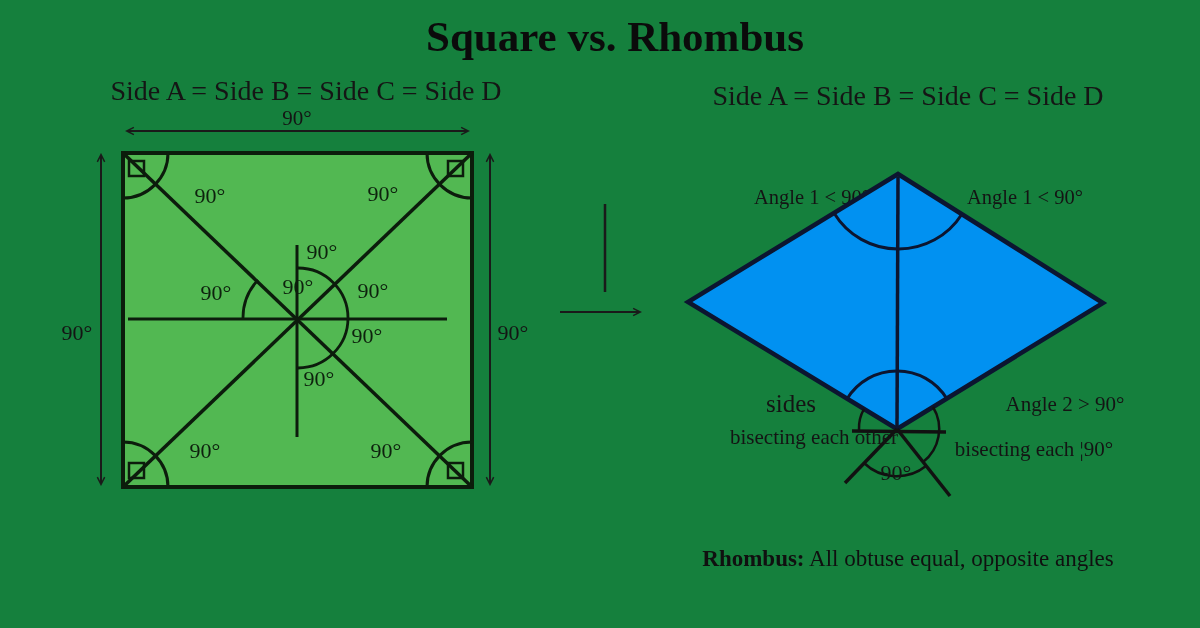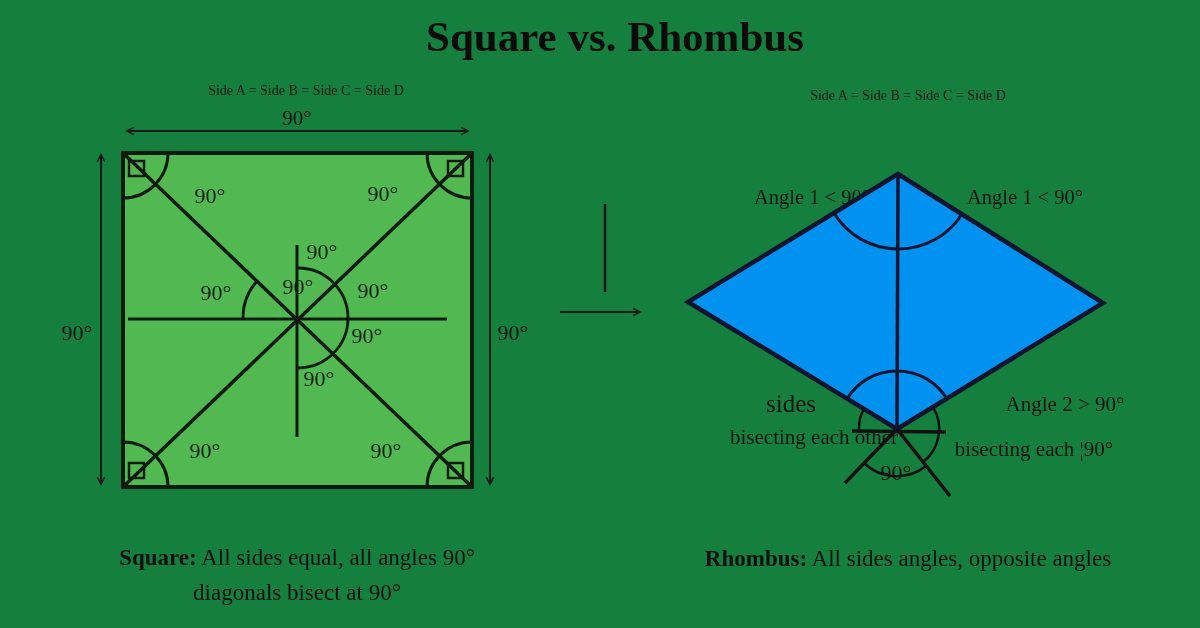--- a/index.html
+++ b/index.html
@@ -12,21 +12,21 @@
     position:absolute;z-index:3;transform:translate(-50%,-50%);
     white-space:nowrap;line-height:1;color:#151515;
   }
   .lbl.under{z-index:1;}
   .sq{color:#0d210d;font-size:22px;}
   .blk{color:#141414;}
   .title{
     position:absolute;left:615px;top:36px;transform:translate(-50%,-50%);
     font-size:43px;font-weight:bold;color:#0b0b0b;white-space:nowrap;z-index:3;
   }
-  .hdr{font-size:14px;}
+  .hdr{font-size:28px;}
   .cap{position:absolute;z-index:3;transform:translateX(-50%);white-space:nowrap;
        font-size:23px;color:#101010;text-align:center;line-height:1.5;}
   .cap b{font-weight:bold;}
 </style>
 </head>
 <body>
 
 <div class="canvas">
 
   <svg class="art" width="1200" height="628" viewBox="0 0 1200 628">
@@ -108,21 +108,17 @@
   <div class="lbl sq" style="left:386px;top:451px;">90°</div>
 
   <div class="lbl blk under" style="left:812px;top:197px;font-size:20.5px;">Angle 1 &lt; 90°</div>
   <div class="lbl blk" style="left:1025px;top:197px;font-size:20.5px;">Angle 1 &lt; 90°</div>
   <div class="lbl blk" style="left:791px;top:403px;font-size:25px;">sides</div>
   <div class="lbl blk" style="left:1033px;top:404px;font-size:21px;margin-left:32px;">Angle 2 &gt; 90°</div>
   <div class="lbl blk" style="left:791px;top:437px;font-size:21px;margin-left:23px;">bisecting each other</div>
   <div class="lbl blk" style="left:1024px;top:449px;font-size:21px;padding-left:20px;">bisecting each ¦90°</div>
   <div class="lbl blk" style="left:896px;top:473px;font-size:22px;">90°</div>
 
-  <div class="cap" style="left:297px;top:541px;">
-    <div><b>Square:</b><span> All sides equal, all angles 90°</span></div>
-    <div>diagonals bisect at 90°</div>
-  </div>
   <div class="cap" style="left:908px;top:542px;">
-    <div><b>Rhombus:</b><span> All sides angles, opposite angles</span></div>
+    <div><b>Rhombus:</b><span> All obtuse equal, opposite angles</span></div>
   </div>
 
 </div>
 
 </body></html>

